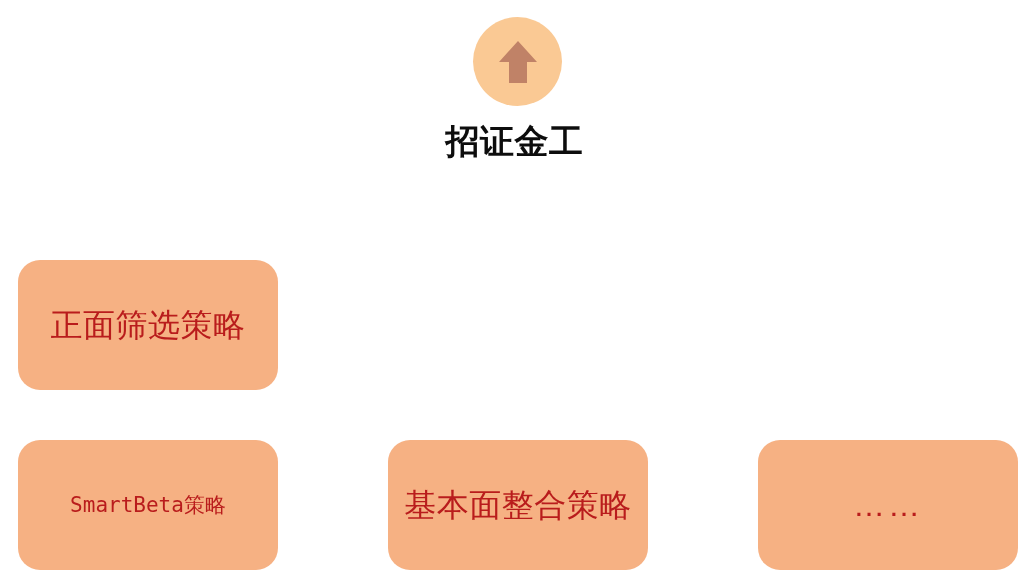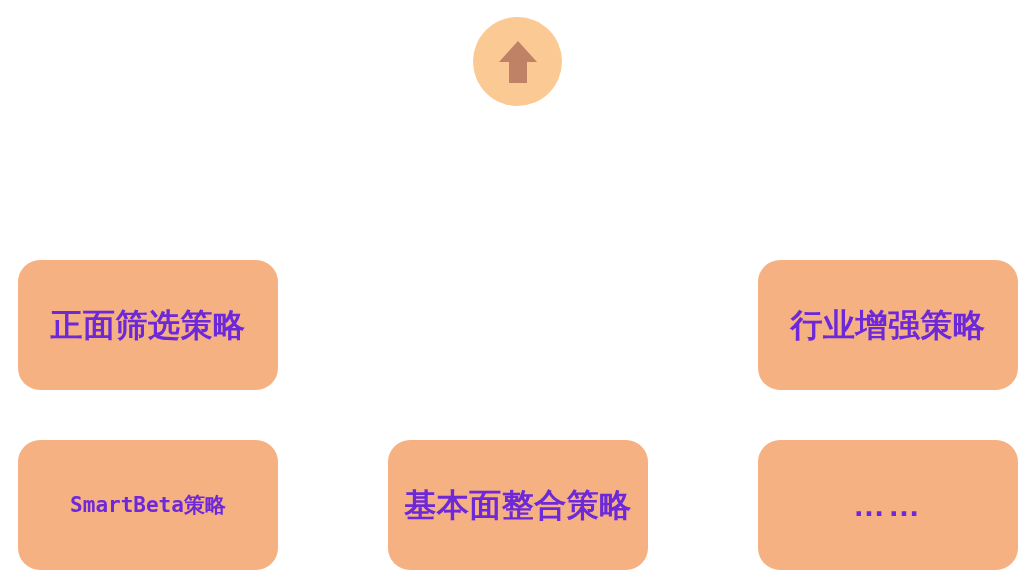--- a/index.html
+++ b/index.html
@@ -80,22 +80,22 @@
     padding: 4px 10px;
   }
   .card-r1c1 { grid-column: 1; grid-row: 1; }
   .card-r1c2 { grid-column: 3; grid-row: 1; }
   .card-r1c3 { grid-column: 5; grid-row: 1; }
   .card-r2c1 { grid-column: 1; grid-row: 3; }
   .card-r2c2 { grid-column: 3; grid-row: 3; }
   .card-r2c3 { grid-column: 5; grid-row: 3; }
 
   .card-label {
-    color: #6d28d9;
-    font-weight: bold;
+    color: #b91c1c;
+    font-weight: normal;
     font-size: 32px;
     line-height: 36px;
     white-space: nowrap;
     letter-spacing: 0.5px;
   }
   .card-label.mono {
     font-family: "DejaVu Sans Mono", "Liberation Mono", monospace;
     font-size: 21px;
     letter-spacing: 0px;
   }
@@ -111,32 +111,30 @@
 
   <div class="badge">
     <span>
       <svg width="42" height="46" viewBox="0 0 42 46" aria-hidden="true">
         <path d="M21 2 L40 23 L30 23 L30 44 L12 44 L12 23 L2 23 Z" fill="#c08267"></path>
       </svg>
     </span>
   </div>
 
   <div class="title-block">
+    <span class="title-line">招证金工</span>
   </div>
 
   <div class="grid">
 
     <div class="card card-r1c1">
       <span class="card-label">正面筛选策略</span>
     </div>
 
 
-    <div class="card card-r1c3">
-      <span class="card-label">行业增强策略</span>
-    </div>
 
     <div class="card card-r2c1">
       <span class="card-label mono">SmartBeta策略</span>
     </div>
 
     <div class="card card-r2c2">
       <span class="card-label">基本面整合策略</span>
     </div>
 
     <div class="card card-r2c3">

